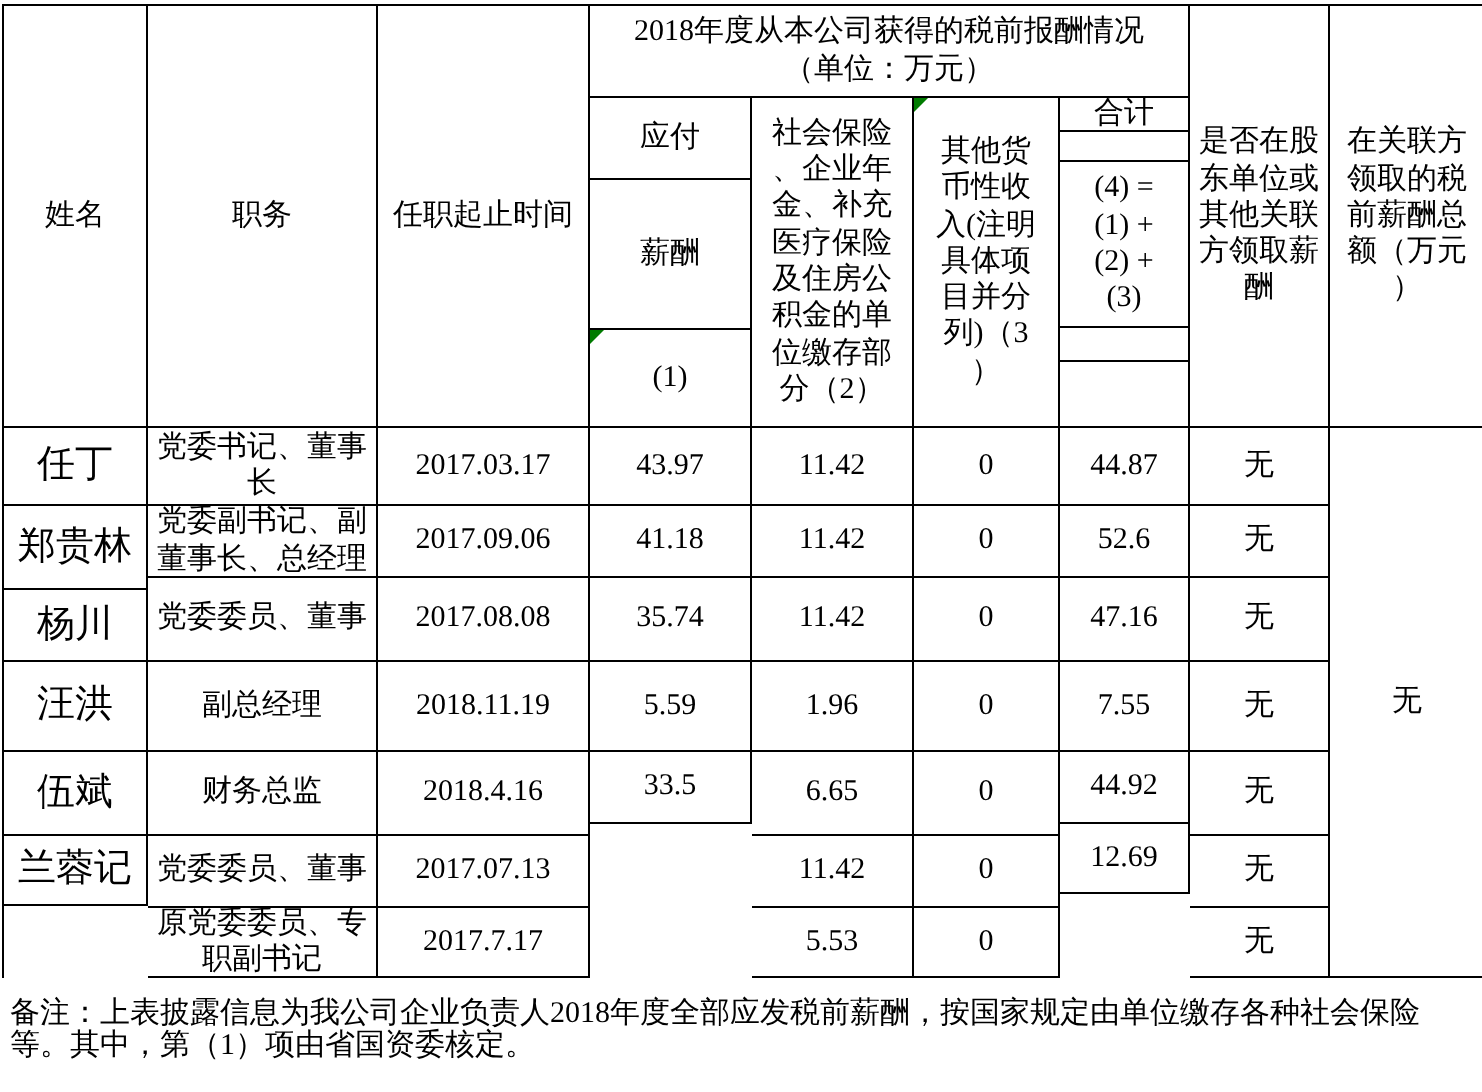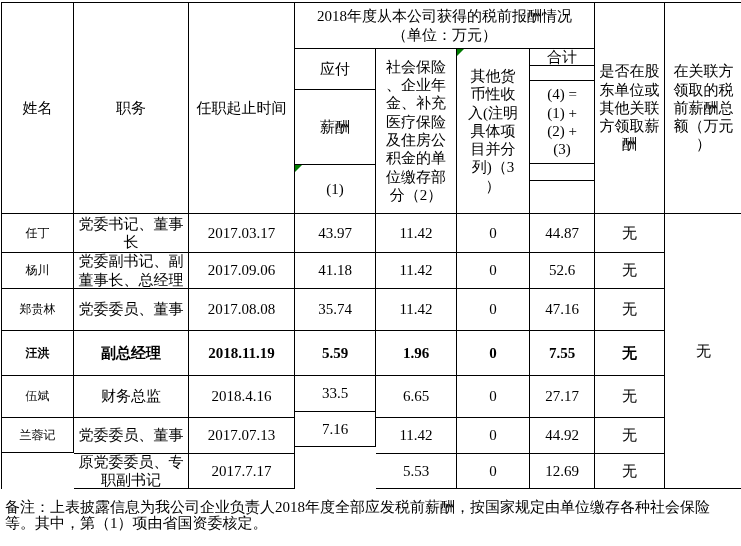--- a/index.html
+++ b/index.html
@@ -43,24 +43,24 @@
   .w81 { width: 81px; }  .w73 { width: 73px; }   .w65 { width: 65px; }
   .w70 { width: 70px; }  .w78 { width: 78px; }   .w300 { width: 300px; }
 
   
   .h211 { height: 211px; } .h46 { height: 46px; } .h165 { height: 165px; }
   .h41 { height: 41px; }   .h75 { height: 75px; } .h49 { height: 49px; }
   .h17 { height: 17px; }   .h15 { height: 15px; } .h83 { height: 83px; }
   .h33 { height: 33px; }
   
   .r1 { height: 39px; } .r2 { height: 36px; } .r3 { height: 42px; }
-  .r4 { height: 45px; font-weight: bold; } .r5 { height: 42px; } .r6 { height: 36px; }
+  .r4 { height: 45px; } .r5 { height: 42px; } .r6 { height: 36px; }
   .r7 { height: 35px; } .h275 { height: 275px; }
 
-  .name { font-size: 12px; }
+  .name { font-size: 19px; }
   .pad2 { padding: 0 2px; }
   .pad3 { padding: 0 3px; }
   .pad4 { padding: 0 4px; }
   .pad6 { padding: 0 6px; }
   .pad10 { padding: 0 10px; }
   .lba { line-break: anywhere; word-break: break-all; }
 
   .tri {
     position: absolute; top: 0; left: 0;
     width: 0; height: 0;
@@ -77,22 +77,22 @@
 </style>
 </head>
 <body>
 
 <div class="page">
   <div class="tbl">
 
     <div class="col">
       <div class="c w72 h211">姓名</div>
       <div class="c w72 r1 name">任丁</div>
+      <div class="c w72 r3 name">郑贵林</div>
       <div class="c w72 r2 name">杨川</div>
-      <div class="c w72 r3 name">郑贵林</div>
       <div class="c w72 r4 name">汪洪</div>
       <div class="c w72 r5 name">伍斌</div>
       <div class="c w72 r7 name">兰蓉记</div>
     </div>
 
     <div class="col">
       <div class="c w115 h211">职务</div>
       <div class="c w115 r1 pad2 lba">党委书记、董事长</div>
       <div class="c w115 r2 pad2 lba">党委副书记、副董事长、总经理</div>
       <div class="c w115 r3 pad2 lba">党委委员、董事</div>
@@ -123,21 +123,20 @@
           <div class="c w81 h75">薪酬</div>
           <div class="c w81 h49">
             <span class="tri"></span>
             <span>(1)</span>
           </div>
           <div class="c w81 r1">43.97</div>
           <div class="c w81 r2">41.18</div>
           <div class="c w81 r3">35.74</div>
           <div class="c w81 r4">5.59</div>
           <div class="c w81 r6">33.5</div>
-          <div class="c w81 r7">7.16</div>
         </div>
 
         <div class="col">
           <div class="c w81 h165 pad6 lba">社会保险、企业年金、补充医疗保险及住房公积金的单位缴存部分（2）</div>
           <div class="c w81 r1">11.42</div>
           <div class="c w81 r2">11.42</div>
           <div class="c w81 r3">11.42</div>
           <div class="c w81 r4">1.96</div>
           <div class="c w81 r5">6.65</div>
           <div class="c w81 r6">11.42</div>
@@ -164,21 +163,20 @@
           <div class="c w65 h83">(4) =
 (1) +
 (2) +
 (3)</div>
           <div class="c w65 h17"></div>
           <div class="c w65 h33"></div>
           <div class="c w65 r1">44.87</div>
           <div class="c w65 r2">52.6</div>
           <div class="c w65 r3">47.16</div>
           <div class="c w65 r4">7.55</div>
-          <div class="c w65 r5">27.17</div>
           <div class="c w65 r6">44.92</div>
           <div class="c w65 r7">12.69</div>
         </div>
 
       </div>
     </div>
 
     <div class="col">
       <div class="c w70 h211 pad3 lba">是否在股东单位或其他关联方领取薪酬</div>
       <div class="c w70 r1">无</div>

